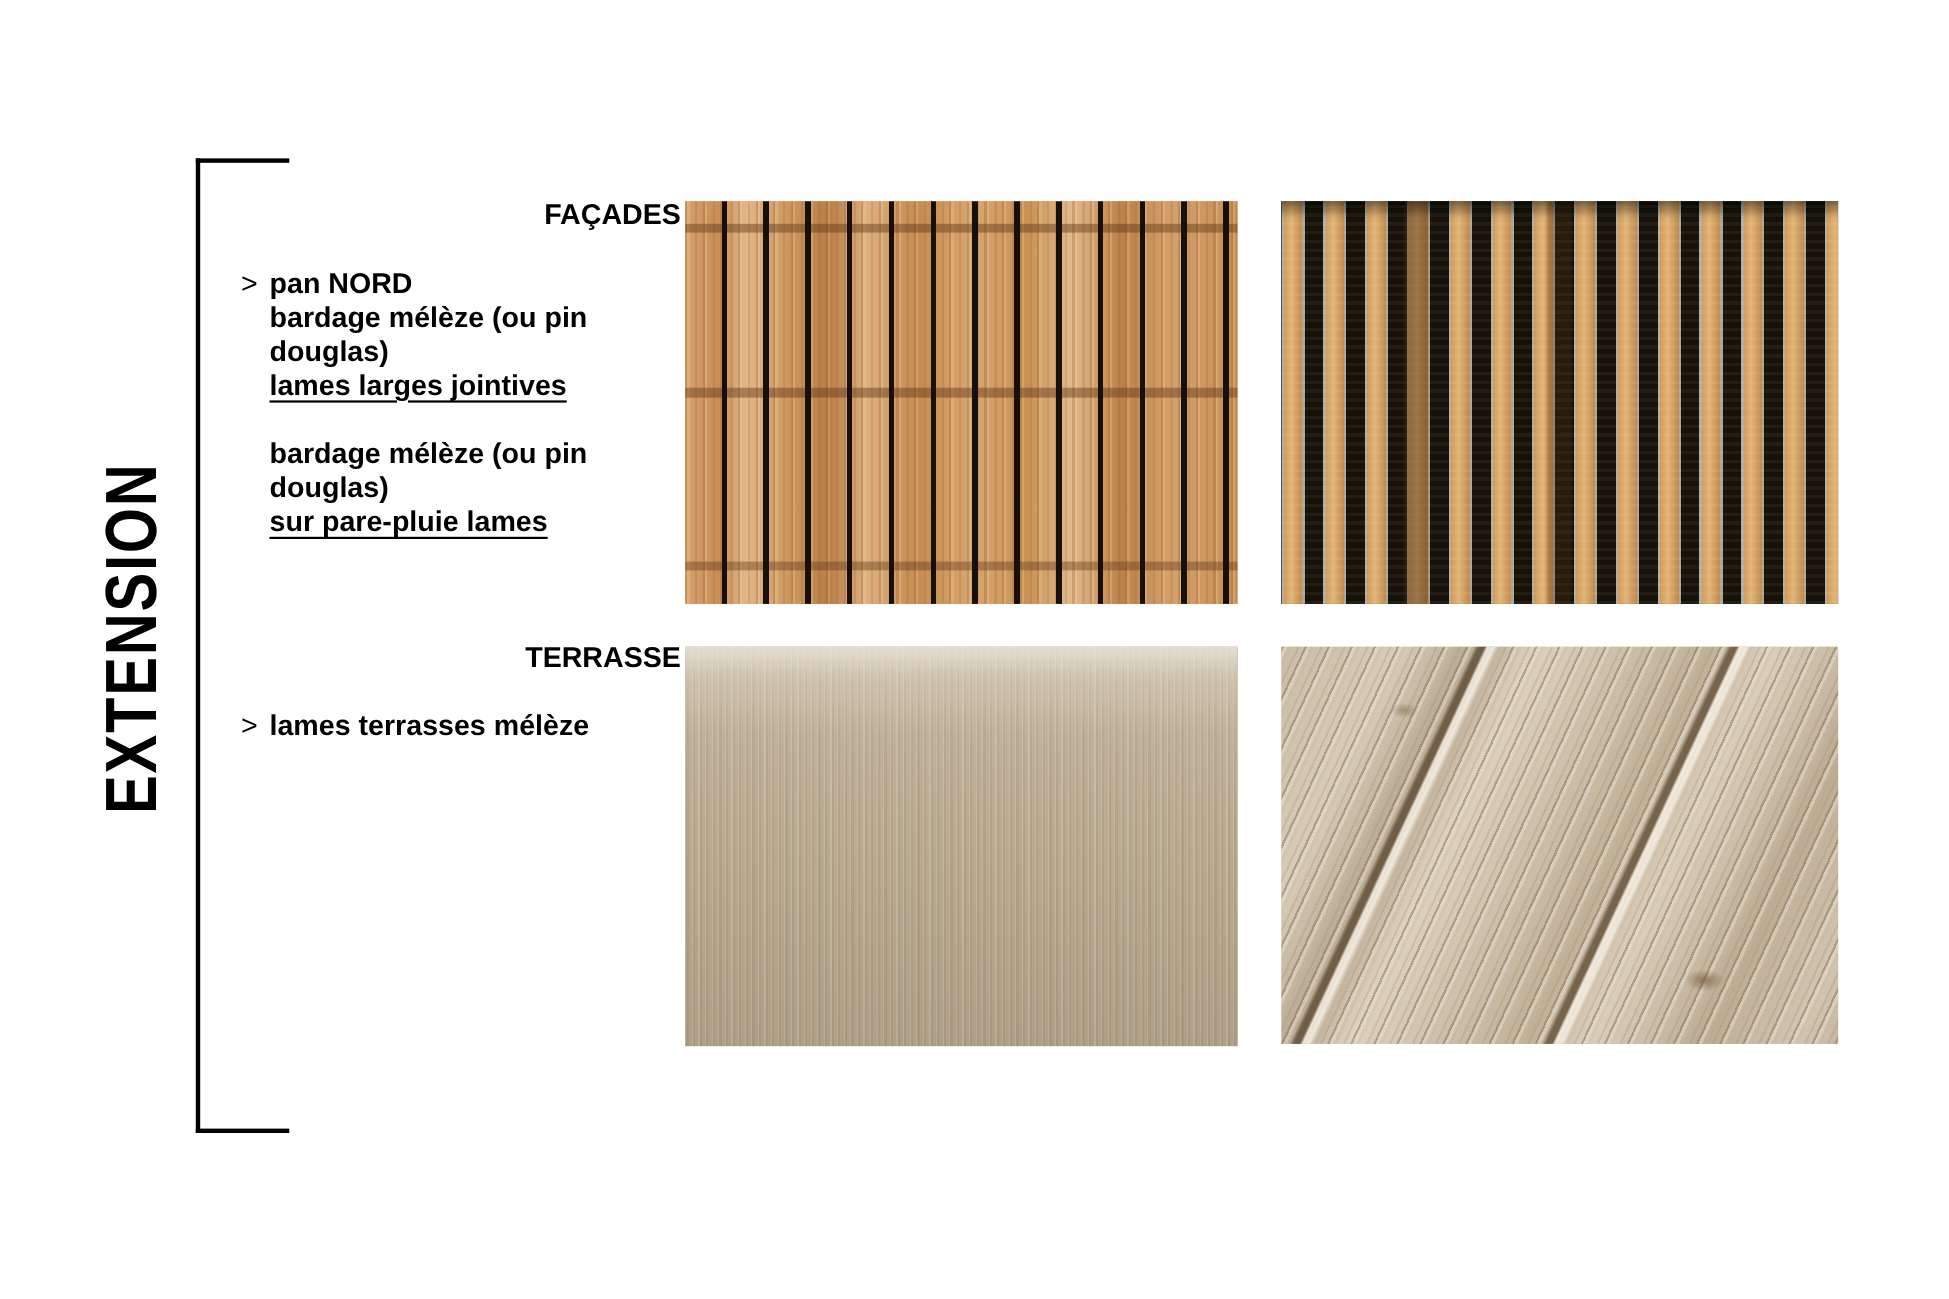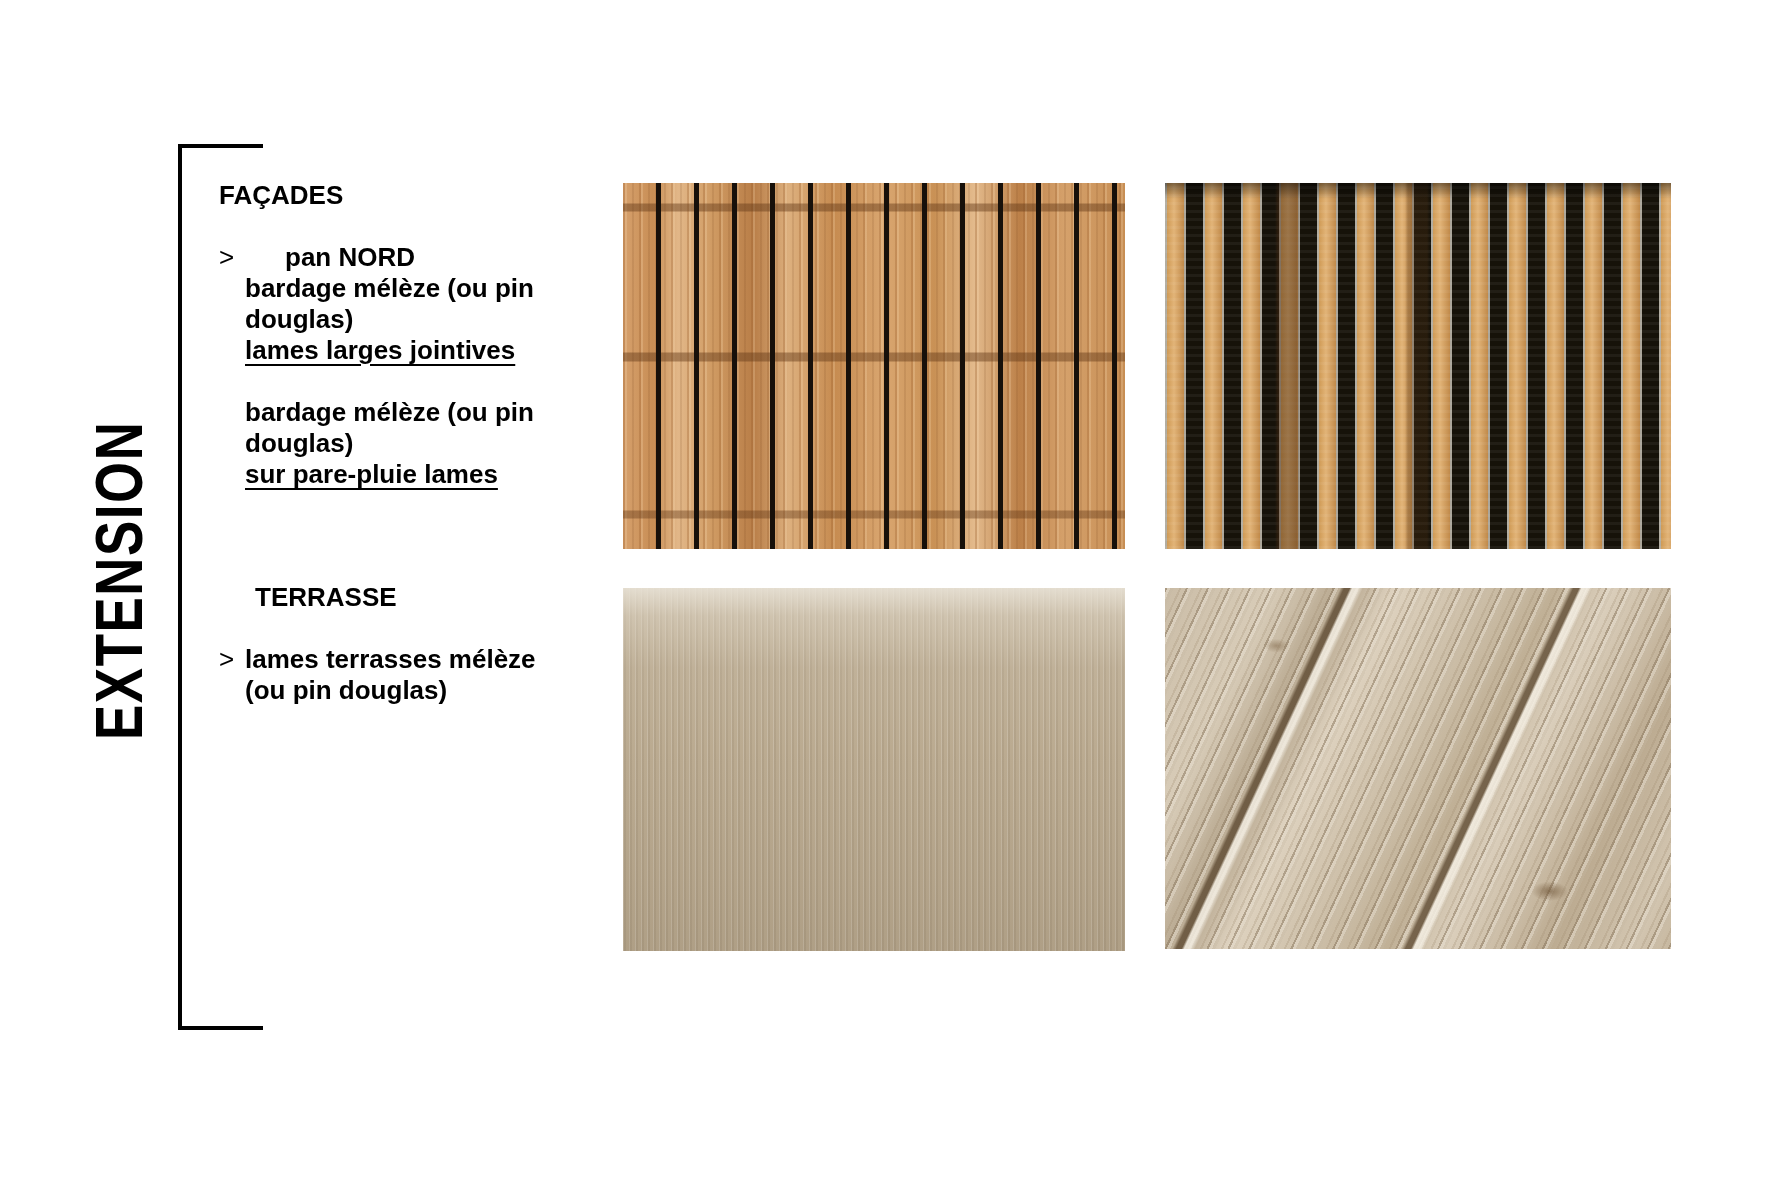--- a/index.html
+++ b/index.html
@@ -20,25 +20,25 @@
   
   .bracket-v { position:absolute; left:178px; top:144px; width:4px; height:886px; background:#000; }
   .bracket-h { position:absolute; left:178px; width:85px; height:4px; background:#000; }
   .bracket-h.top { top:144px; }
   .bracket-h.bottom { top:1026px; }
   
   .text-col {
     position:absolute; left:219px; top:180px; width:400px;
     font-size:26px; line-height:31px;
   }
-  .heading { font-weight:bold; }
+  .heading { font-weight:bold;text-align:right; }
   .heading.terrasse { margin-top:92px;margin-left:36px; }
   .item { margin-top:31px; }
   .bullet { display:inline-block; width:26px; }
-  .item-title { font-weight:bold;margin-left:40px; }
+  .item-title { font-weight:bold; }
   .line { padding-left:26px;font-weight:bold; }
   .line.first-no-indent { padding-left:0; display:inline; }
   .underline {
     text-decoration:underline;
     text-underline-offset:5px;
     text-decoration-thickness:2px;
     text-align:right;
   }
   
   .photo { position:absolute; }
@@ -173,21 +173,20 @@
         <span class="underline">sur pare-pluie lames</span>
       </div>
     </div>
 
     <div class="heading terrasse">TERRASSE</div>
 
     <div class="item">
       <div class="title-line">
         <span class="bullet">&gt;</span><span class="line first-no-indent">lames terrasses mélèze</span>
       </div>
-      <div class="line">(ou pin douglas)</div>
     </div>
 
   </div>
 
   <div class="photo photo-jointif"></div>
 
   <div class="photo photo-clairevoie"></div>
 
   <div class="photo photo-terrasse-persp"></div>
 

